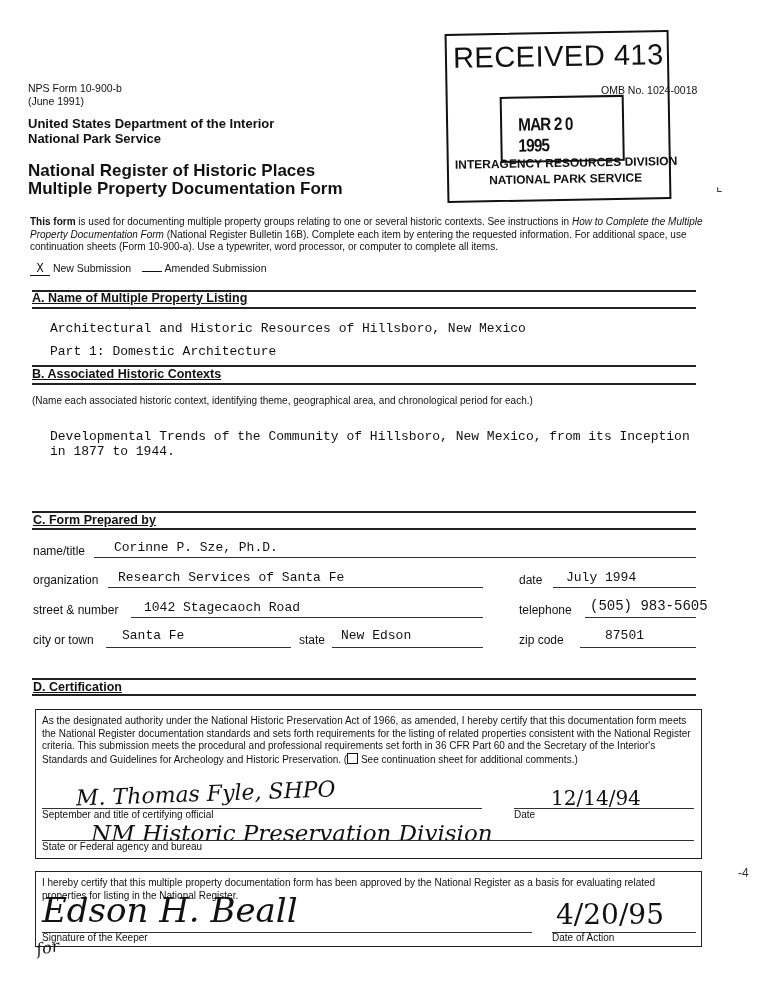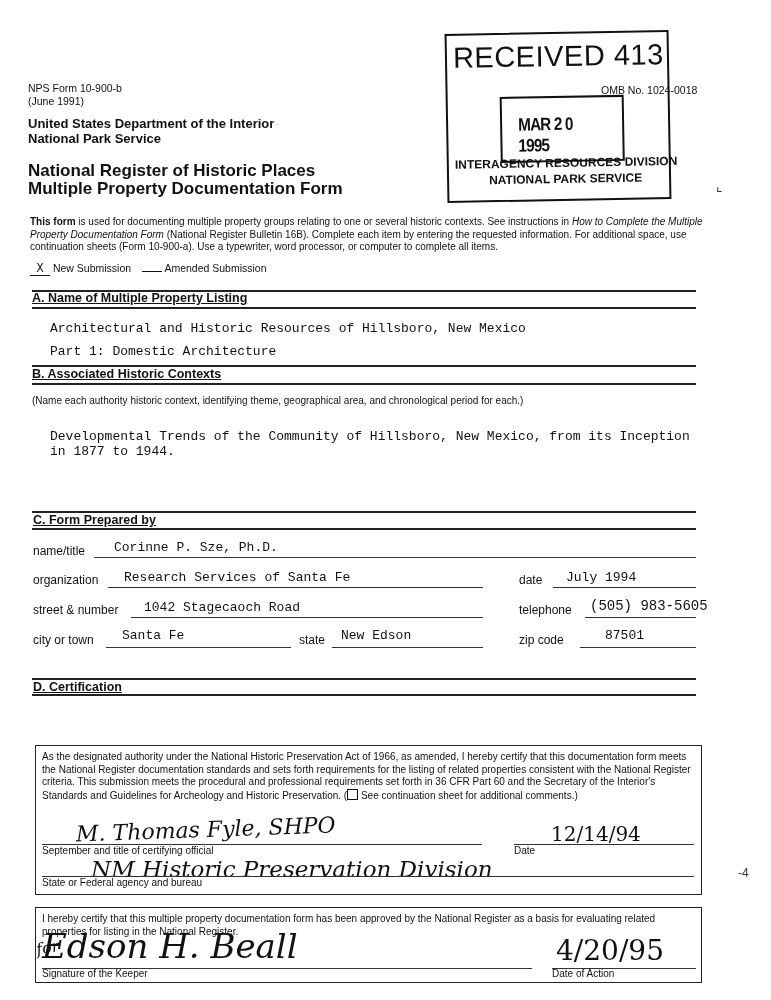--- a/index.html
+++ b/index.html
@@ -13,21 +13,21 @@
   .hdr-agency { font-size: 13px; font-weight: bold; line-height: 15px; }
   .hdr-title { font-size: 17px; font-weight: bold; line-height: 19px; }
   .rule { position: absolute; height: 0; border-top: 2px solid #222; }
   .sec-title { font-size: 12.5px; font-weight: bold; text-decoration: underline; }
   .small { font-size: 10px; line-height: 12.5px; }
   .typed { font-family: "Liberation Mono", monospace; font-size: 13px; }
   .label { font-size: 12px; }
   .field-line { position: absolute; border-bottom: 1px solid #333; height: 0; }
   .stamp { border: 2px solid #111; }
   .stamp-inner { border: 2px solid #111; }
-  .box { border: 1px solid #222; margin-top: 36px; }
+  .box { border: 1px solid #222; }
   .sig { font-family: "DejaVu Serif", serif; font-style: italic; color: #111; }
   .cb { display: inline-block; width: 9px; height: 9px; border: 1px solid #111; vertical-align: -1px; }
 </style>
 </head>
 <body>
 
 <div class="abs hdr-small" style="left:28px;top:82px;">NPS Form 10-900-b</div>
 <div class="abs hdr-small" style="left:28px;top:95px;">(June 1991)</div>
 <div class="abs hdr-agency" style="left:28px;top:116px;">United States Department of the Interior</div>
 <div class="abs hdr-agency" style="left:28px;top:131px;">National Park Service</div>
@@ -58,35 +58,35 @@
 
 <div class="rule" style="left:32px;top:290px;width:664px;"></div>
 <div class="abs sec-title" style="left:32px;top:291px;">A.  Name of Multiple Property Listing</div>
 <div class="rule" style="left:32px;top:307px;width:664px;"></div>
 <div class="abs typed" style="left:50px;top:321px;">Architectural and Historic Resources of Hillsboro, New Mexico</div>
 <div class="abs typed" style="left:50px;top:344px;">Part 1:  Domestic Architecture</div>
 
 <div class="rule" style="left:32px;top:365px;width:664px;"></div>
 <div class="abs sec-title" style="left:32px;top:367px;">B.  Associated Historic Contexts</div>
 <div class="rule" style="left:32px;top:383px;width:664px;"></div>
-<div class="abs small" style="left:32px;top:395px;">(Name each authority historic context, identifying theme, geographical area, and chronological period for each.)</div>
+<div class="abs small" style="left:32px;top:395px;">(Name each associated historic context, identifying theme, geographical area, and chronological period for each.)</div>
 <div class="abs typed" style="left:50px;top:429px;">Developmental Trends of the Community of Hillsboro, New Mexico, from its Inception</div>
 <div class="abs typed" style="left:50px;top:444px;">in 1877 to 1944.</div>
 
 <div class="rule" style="left:32px;top:511px;width:664px;"></div>
 <div class="abs sec-title" style="left:33px;top:513px;">C.  Form Prepared by</div>
 <div class="rule" style="left:32px;top:528px;width:664px;"></div>
 
 <div class="abs label" style="left:33px;top:544px;">name/title</div>
 <div class="field-line" style="left:94px;top:557px;width:602px;"></div>
 <div class="abs typed" style="left:114px;top:540px;">Corinne P. Sze, Ph.D.</div>
 
 <div class="abs label" style="left:33px;top:573px;">organization</div>
 <div class="field-line" style="left:108px;top:587px;width:375px;"></div>
-<div class="abs typed" style="left:124px;top:570px;">Research Services of Santa Fe</div>
+<div class="abs typed" style="left:118px;top:570px;">Research Services of Santa Fe</div>
 
 <div class="abs label" style="left:519px;top:573px;">date</div>
 <div class="field-line" style="left:553px;top:587px;width:143px;"></div>
 <div class="abs typed" style="left:566px;top:570px;">July 1994</div>
 
 <div class="abs label" style="left:33px;top:603px;">street &amp; number</div>
 <div class="field-line" style="left:131px;top:617px;width:352px;"></div>
 <div class="abs typed" style="left:144px;top:600px;">1042 Stagecaoch Road</div>
 
 <div class="abs label" style="left:519px;top:603px;">telephone</div>

